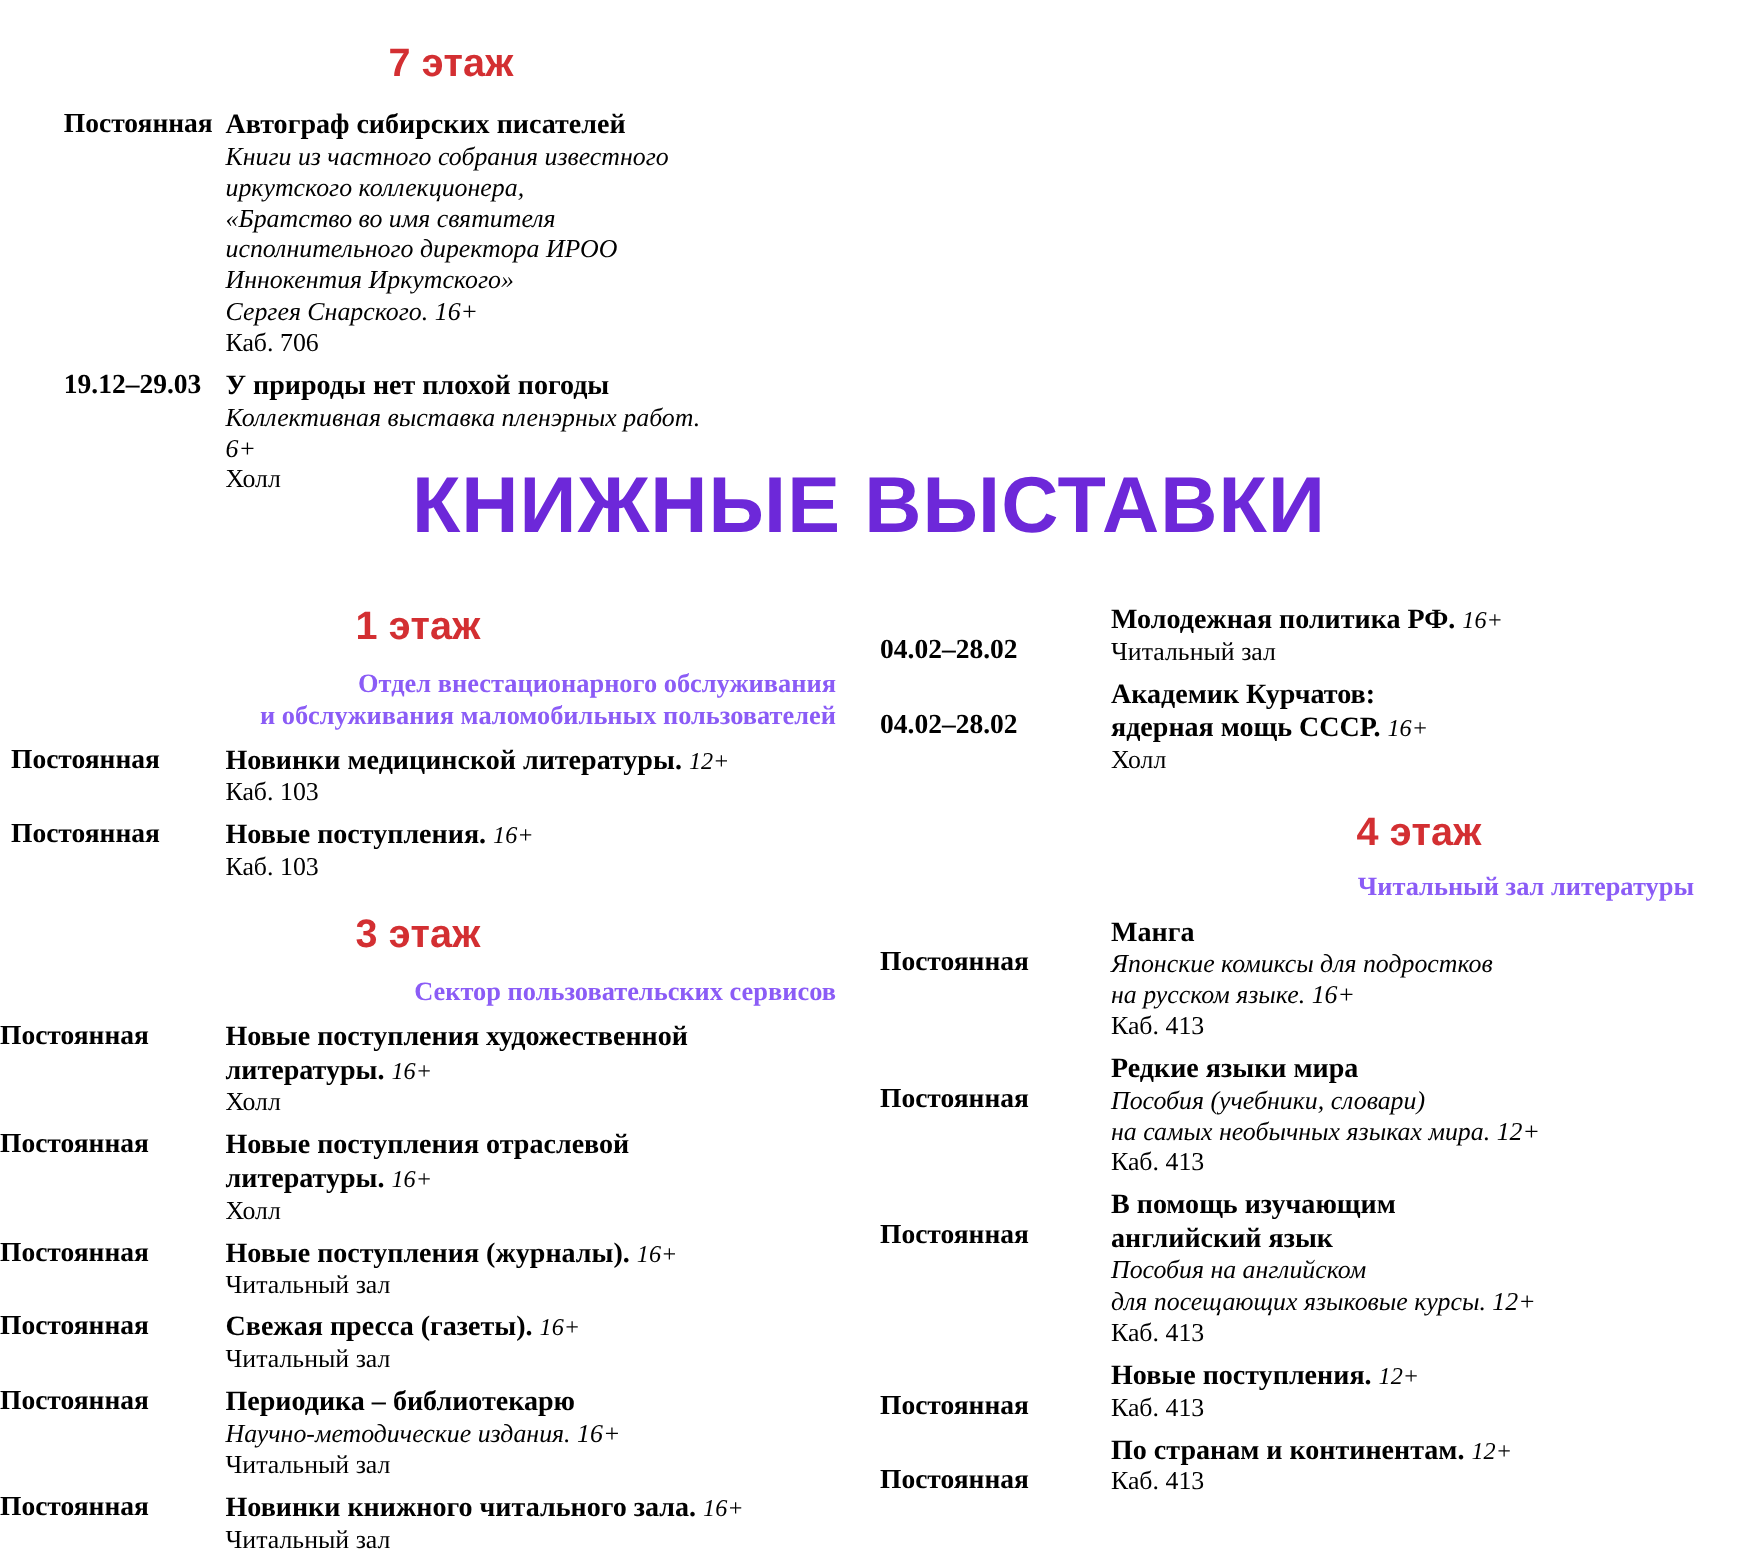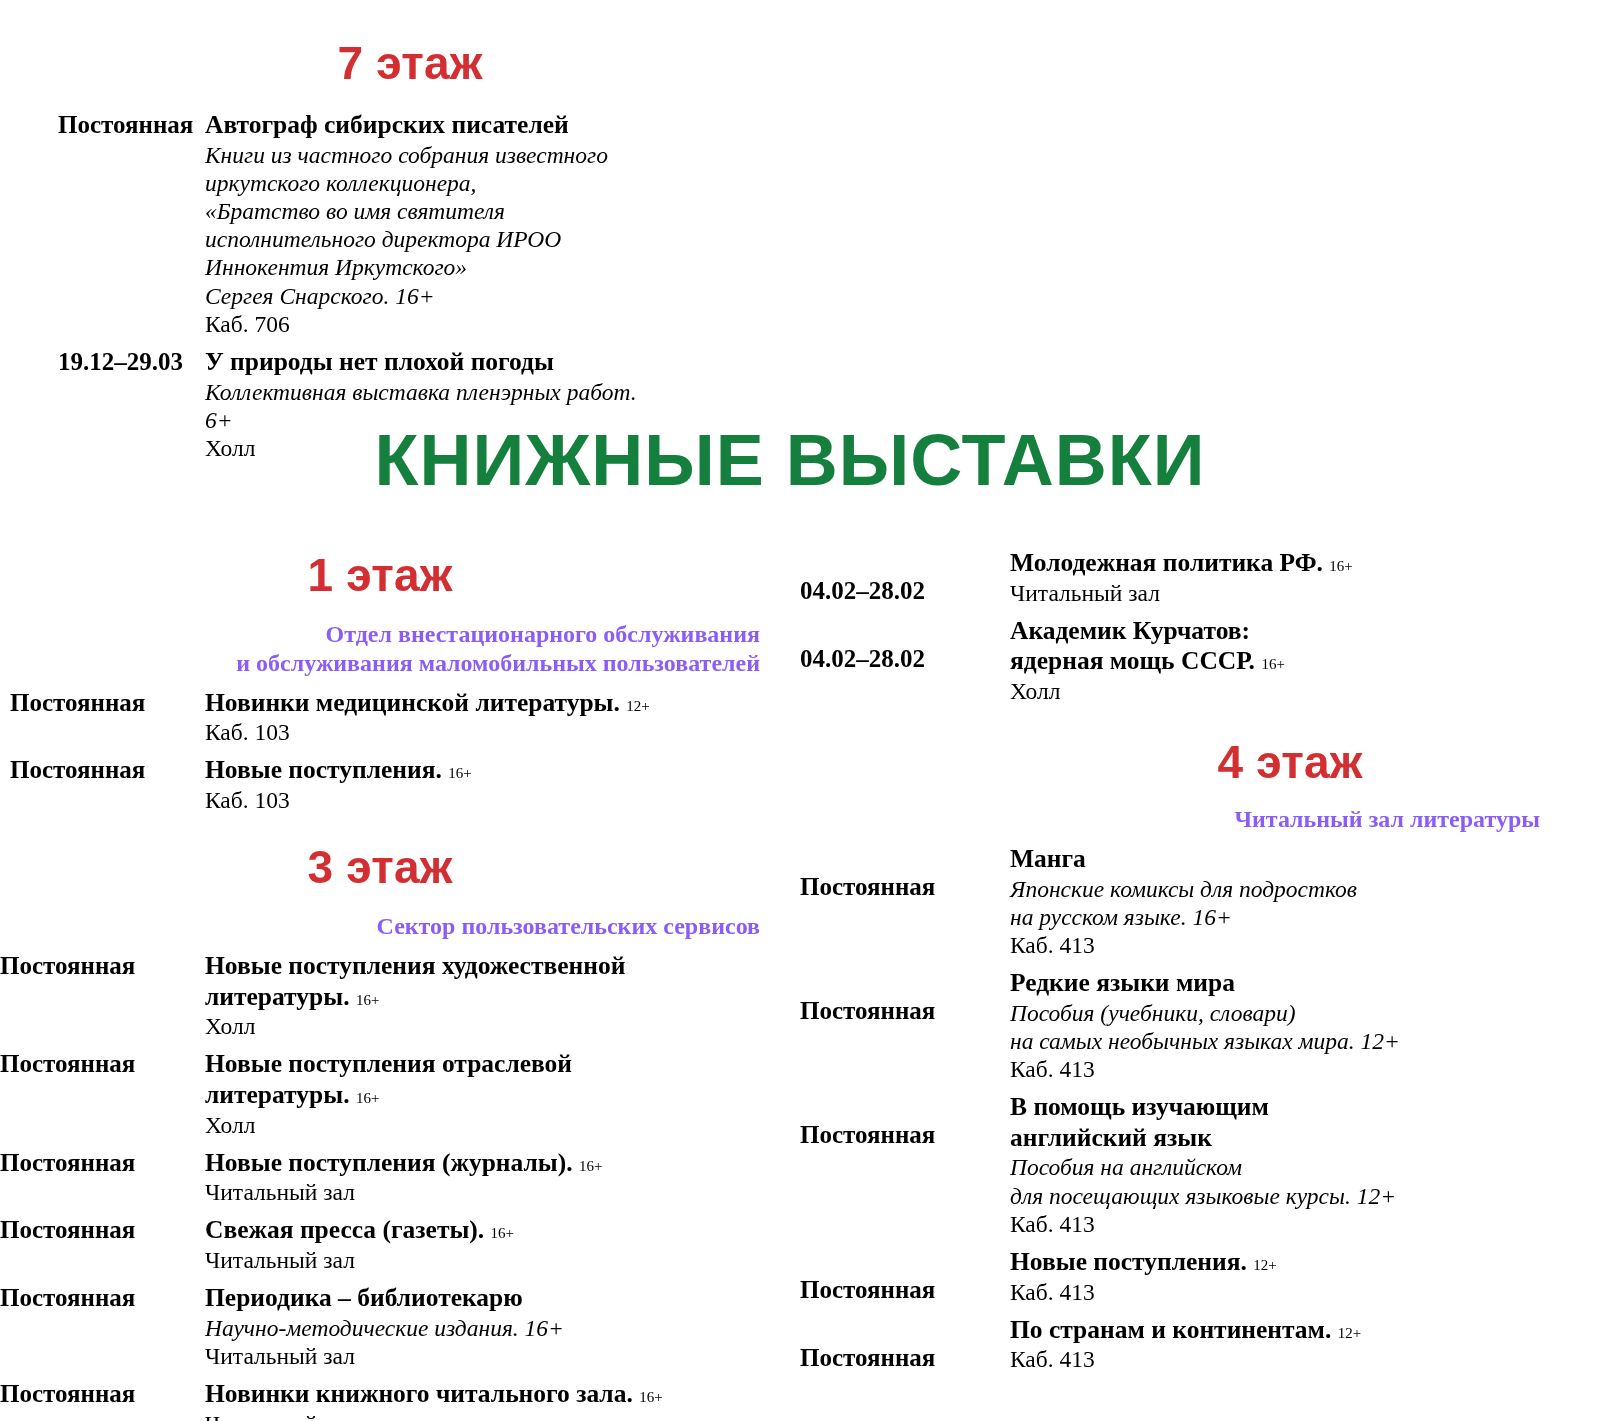--- a/index.html
+++ b/index.html
@@ -12,36 +12,36 @@
     color: #000000;
     position: relative;
     overflow: hidden;
   }
 
   
   .floor-heading {
     color: #D32F32;
     font-family: "Liberation Sans", "DejaVu Sans", sans-serif;
     font-weight: bold;
-    font-size: 46px;
+    font-size: 36px;
     text-align: center;
     letter-spacing: 0.2px;
   }
   .dept-heading {
     color: #8b5cf6;
     font-family: "Liberation Serif", "DejaVu Serif", serif;
     font-weight: bold;
     font-size: 24px;
     text-align: right;
     line-height: 1.20;
   }
 
   
   .main-title {
-    color: #15803d;
+    color: #6d28d9;
     font-family: "Liberation Sans", "DejaVu Sans", sans-serif;
     font-weight: bold;
     font-size: 72px;
     text-align: center;
     letter-spacing: 1px;
     line-height: 1;
   }
 
   
   .entry {
@@ -60,21 +60,22 @@
     flex: 1 1 auto;
     line-height: 1.22;
   }
   .entry-title {
     font-weight: bold;
     font-size: 25.5px;
     line-height: 1.20;
   }
   .age {
     font-weight: normal;
-    font-size: 15px;
+    font-style: italic;
+    font-size: 22px;
   }
   .entry-desc {
     font-style: italic;
     font-size: 23.5px;
     line-height: 1.20;
   }
   .entry-place {
     font-size: 23.5px;
     line-height: 1.20;
   }

